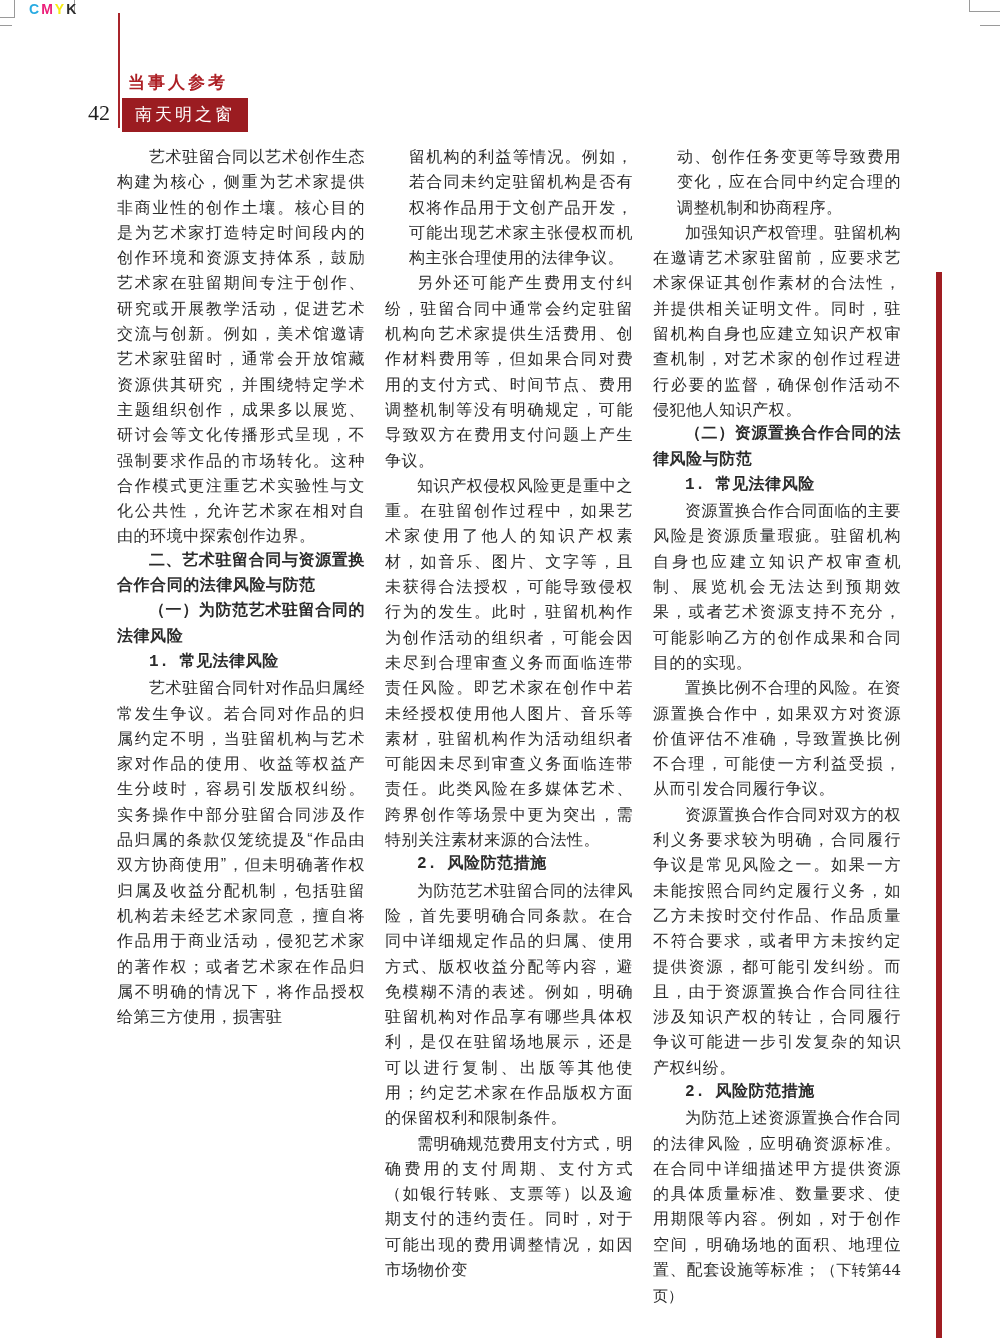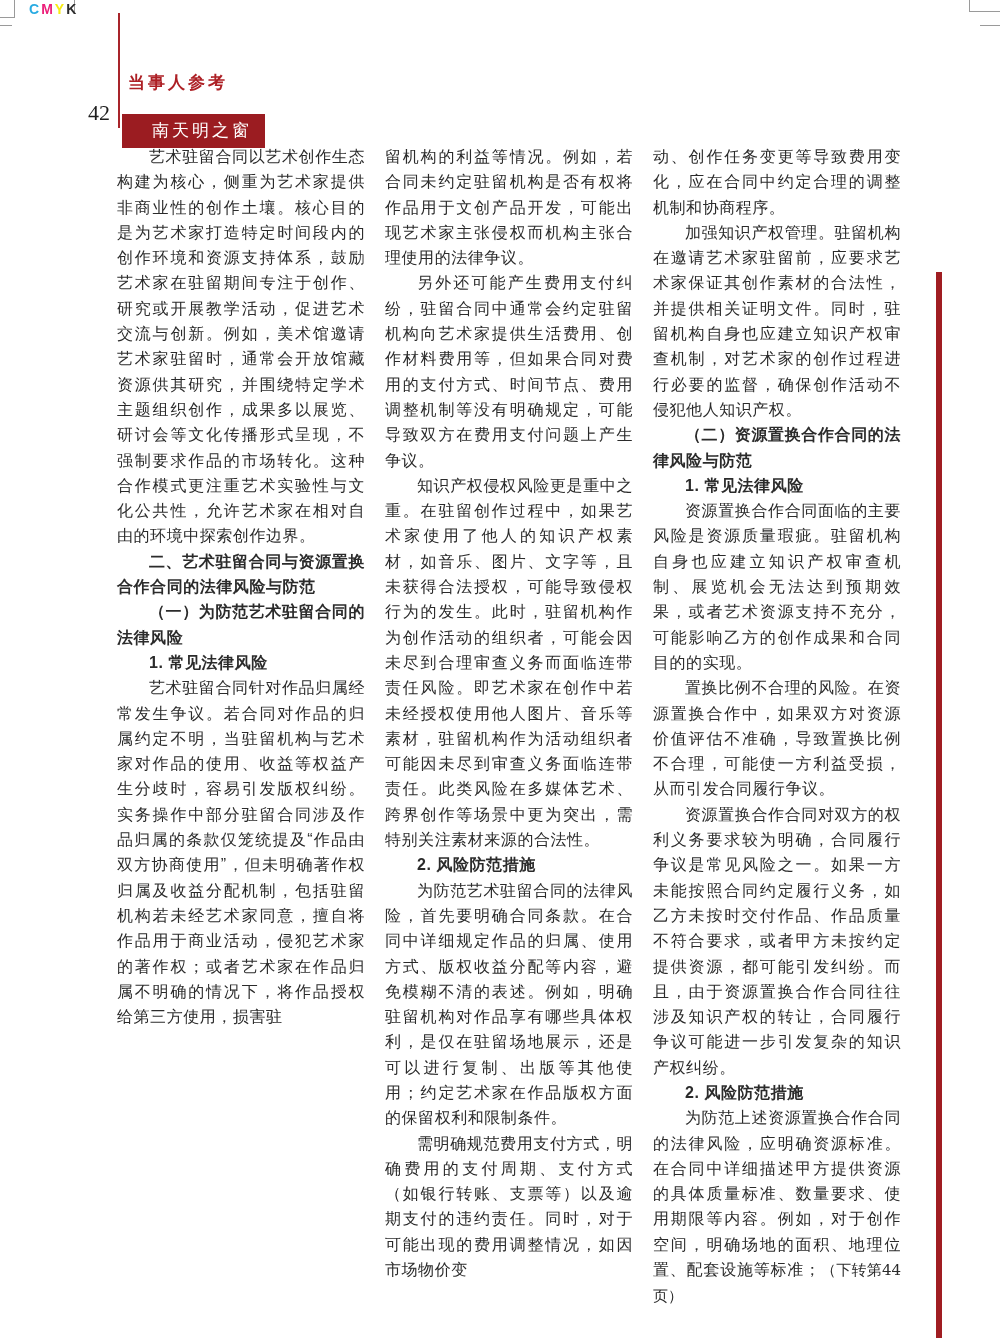--- a/index.html
+++ b/index.html
@@ -21,31 +21,31 @@
   .cmyk .y{color:#f7ec13;}
   .cmyk .k{color:#2b2b2b;}
   
   .header-rule{position:absolute;left:118px;top:13px;width:2px;height:115px;background:#a8242a;}
   .section-label{position:absolute;left:128px;top:71px;color:#ad2025;font-weight:bold;
                  font-size:17px;letter-spacing:3px;text-align:right;}
   .page-number{position:absolute;left:88px;top:100px;font-family:"Liberation Serif","DejaVu Serif",serif;
                font-size:22px;color:#1d1d1d;}
   .masthead{position:absolute;left:122px;top:98px;background:#9b1c21;color:#ffffff;
             font-family:"Liberation Serif","DejaVu Serif",serif;font-size:17px;
-            padding:5px 13px 6px 30px;letter-spacing:3px;margin-top:16px;}
+            padding:5px 13px 6px 13px;letter-spacing:3px;}
   
   .right-bar{position:absolute;left:936px;top:272px;width:6px;height:1066px;background:#a01d22;}
   
   .columns{position:absolute;left:117px;top:144px;width:785px;display:flex;gap:20px;}
   .col{width:248px;}
   .col p{margin:0;font-size:16px;line-height:25.3px;letter-spacing:0.55px;
          text-align:justify;color:#2b2b2b;word-break:break-all;}
   .col p.p, .col p.h2, .col p.h3{text-indent:2em;}
-  .col p.cont{text-indent:0;}
-  .col p.h2, .col p.h3{font-weight:bold;}
+  .col p.cont{text-indent:0;margin-left:24px;}
+  .col p.h2, .col p.h3{font-weight:bold;font-family:Liberation Mono, monospace;}
   .note{font-family:"DejaVu Serif","Liberation Serif",serif;font-size:15px;letter-spacing:0;}
 </style>
 </head>
 <body>
 
 <div class="page">
 
   <div class="tl-box"></div>
   <div class="mark tl-line"></div>
   <div class="mark cmyk-tick"></div>

